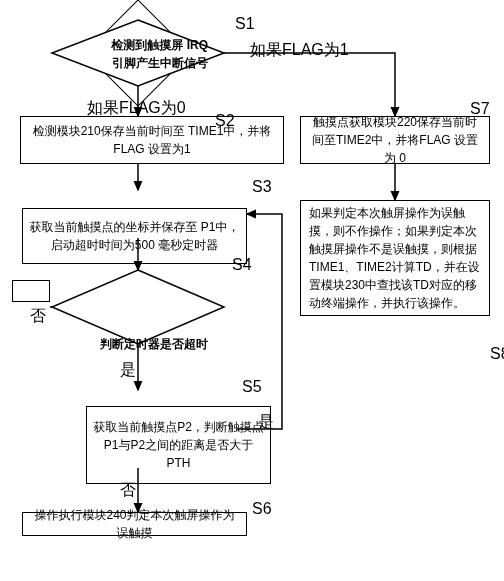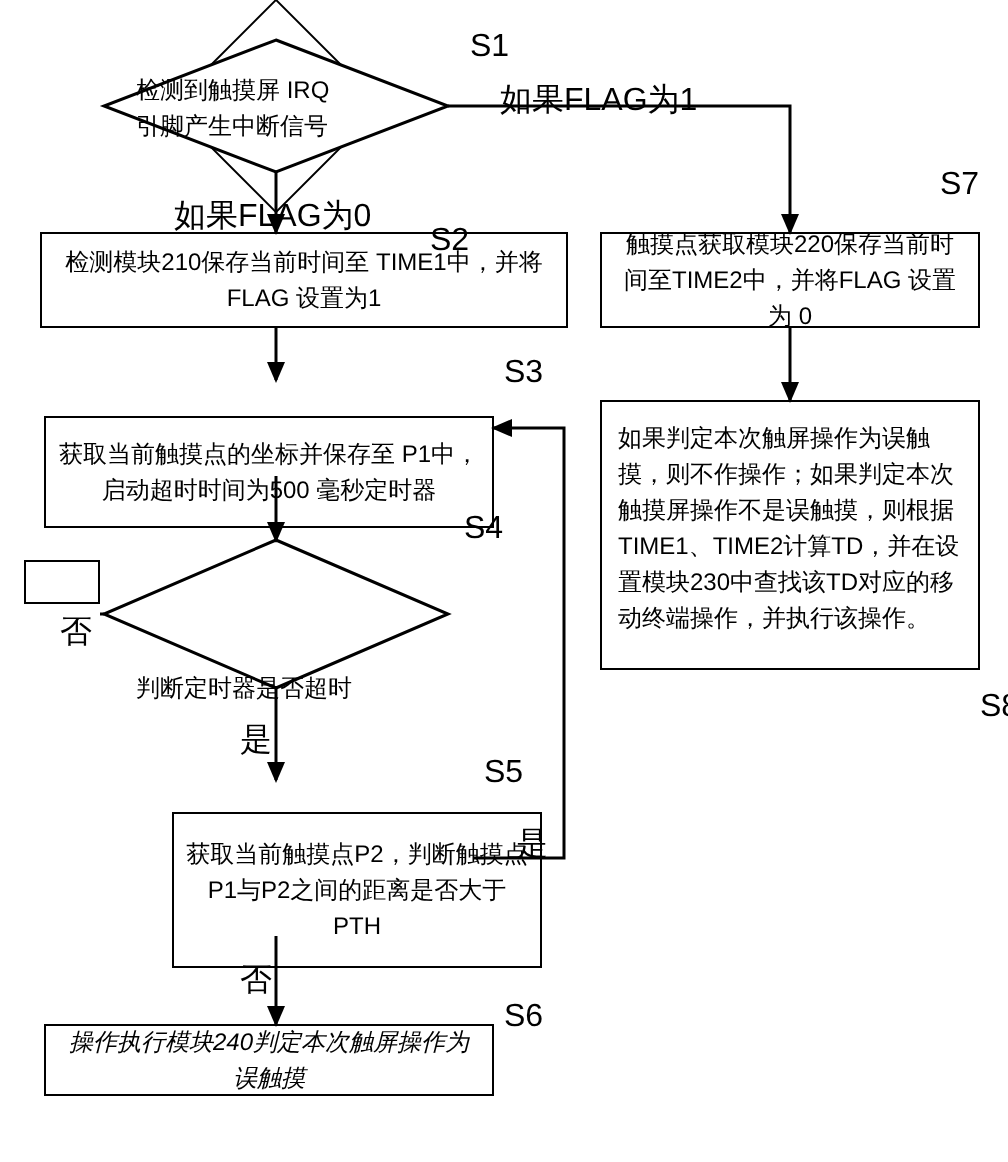--- a/index.html
+++ b/index.html
@@ -25,23 +25,24 @@
     line-height: 1.5;
   }
   .diamond-shape {
     position: absolute;
     border: 1.5px solid #000;
     background: #fff;
     transform: rotate(45deg);
   }
   .diamond-text {
     position: absolute;
-    text-align: left;
+    text-align: right;
     line-height: 1.5;
     width: 140px;
+    font-weight: bold;
   }
   .label {
     position: absolute;
     font-size: 16px;
     white-space: nowrap;
   }
   svg.arrows {
     position: absolute;
     left: 0; top: 0;
     width: 504px; height: 581px;
@@ -98,31 +99,31 @@
 <div class="label" style="left:30px;top:306px;">否</div>
 <div class="label" style="left:120px;top:360px;">是</div>
 
 <div class="node" style="left:52px;top:406px;width:185px;height:78px;margin-left:34px;">
   <span>获取当前触摸点P2，判断触摸点P1与P2之间的距离是否大于PTH</span>
 </div>
 <div class="label" style="left:242px;top:378px;">S5</div>
 <div class="label" style="left:258px;top:412px;">是</div>
 <div class="label" style="left:120px;top:480px;">否</div>
 
-<div class="node" style="left:22px;top:512px;width:225px;height:36px;font-style:italic;">
+<div class="node" style="left:22px;top:512px;width:225px;height:24px;">
   <span>操作执行模块240判定本次触屏操作为误触摸</span>
 </div>
 <div class="label" style="left:252px;top:500px;text-align:right;">S6</div>
 
 <div class="node" style="left:300px;top:116px;width:190px;height:48px;justify-content:flex-end;">
   <span>触摸点获取模块220保存当前时间至TIME2中，并将FLAG 设置为 0</span>
 </div>
-<div class="label" style="left:470px;top:84px;text-align:center;">S7</div>
+<div class="label" style="left:470px;top:100px;text-align:center;">S7</div>
 
-<div class="node" style="left:300px;top:200px;width:190px;height:135px;padding:16px 8px;text-align:left;align-items:flex-end;">
+<div class="node" style="left:300px;top:200px;width:190px;height:116px;padding:16px 8px;text-align:left;">
   <span style="text-align:left;">如果判定本次触屏操作为误触摸，则不作操作；如果判定本次触摸屏操作不是误触摸，则根据TIME1、TIME2计算TD，并在设置模块230中查找该TD对应的移动终端操作，并执行该操作。</span>
 </div>
 <div class="label" style="left:490px;top:345px;">S8</div>
 
 <svg class="arrows">
   <defs>
     <marker id="ah" markerWidth="8" markerHeight="8" refX="6" refY="3" orient="auto">
       <path d="M0,0 L7,3 L0,6 Z" class="arrowhead"></path>
     </marker>
   </defs>

